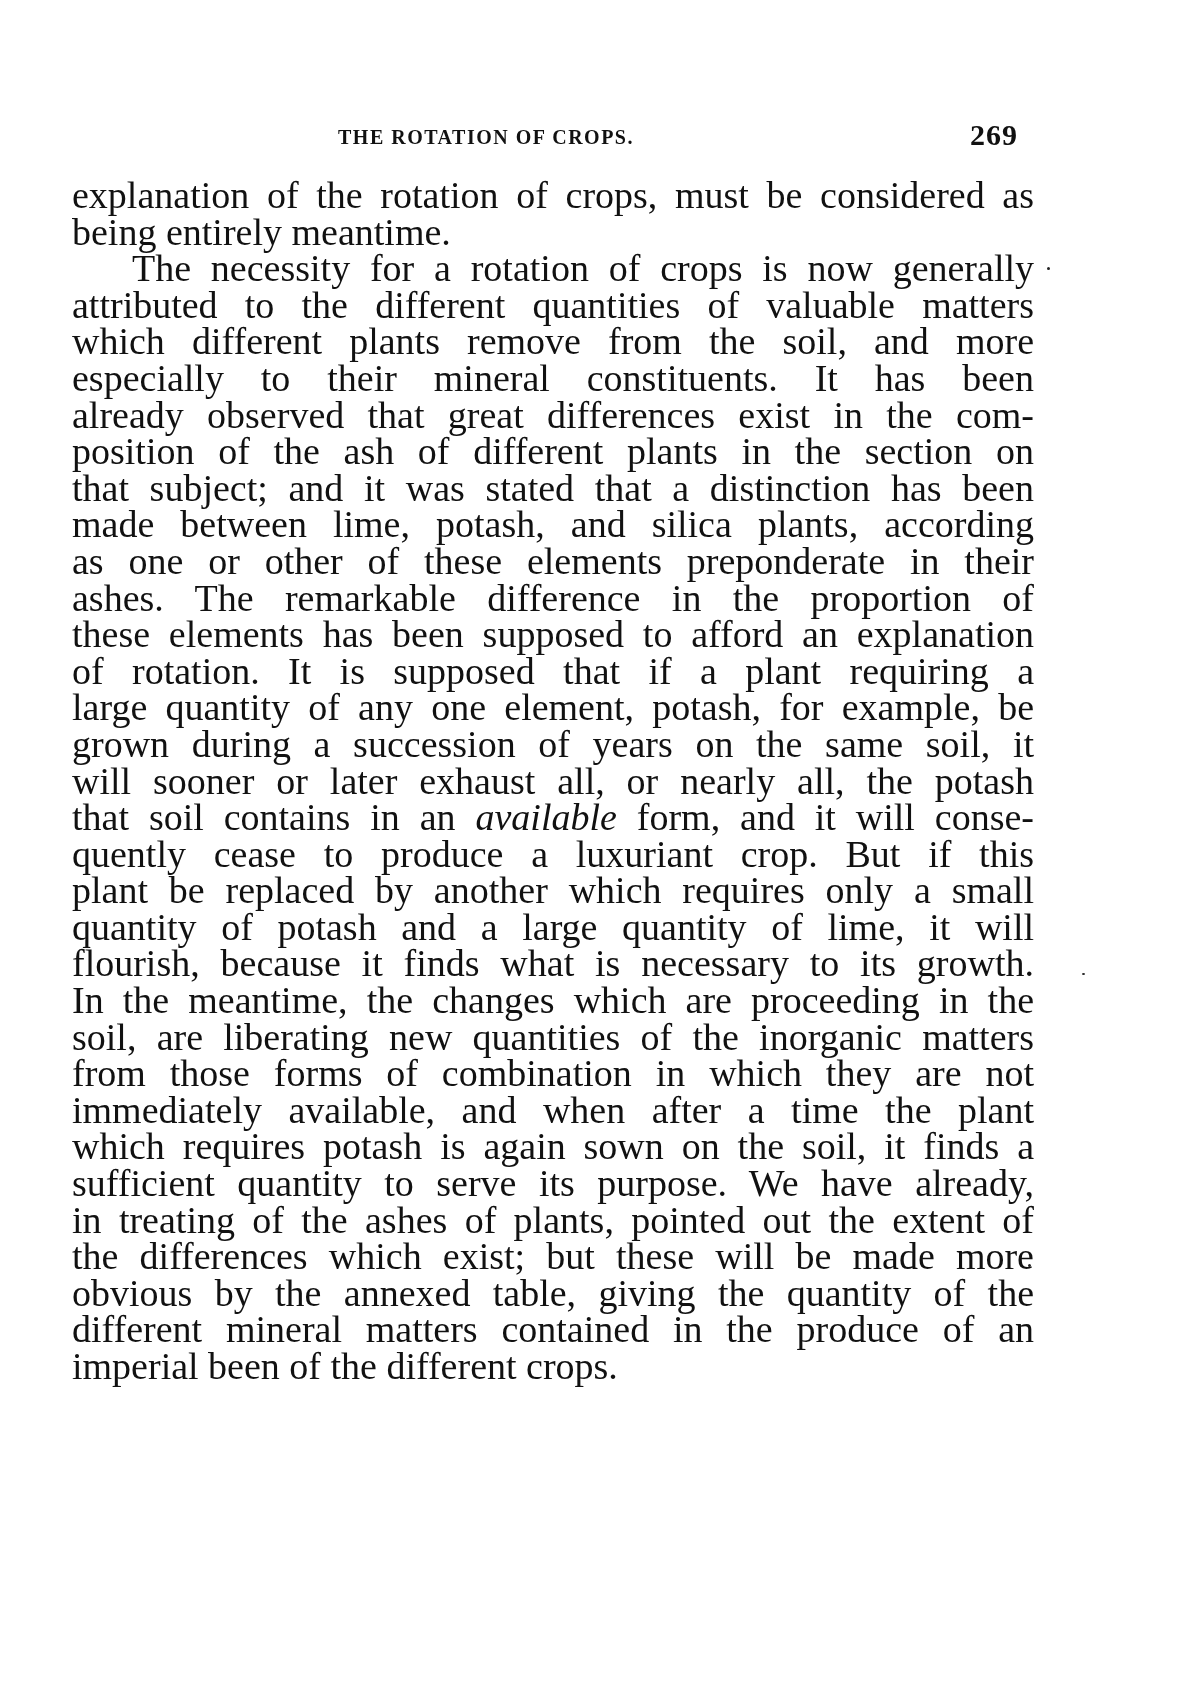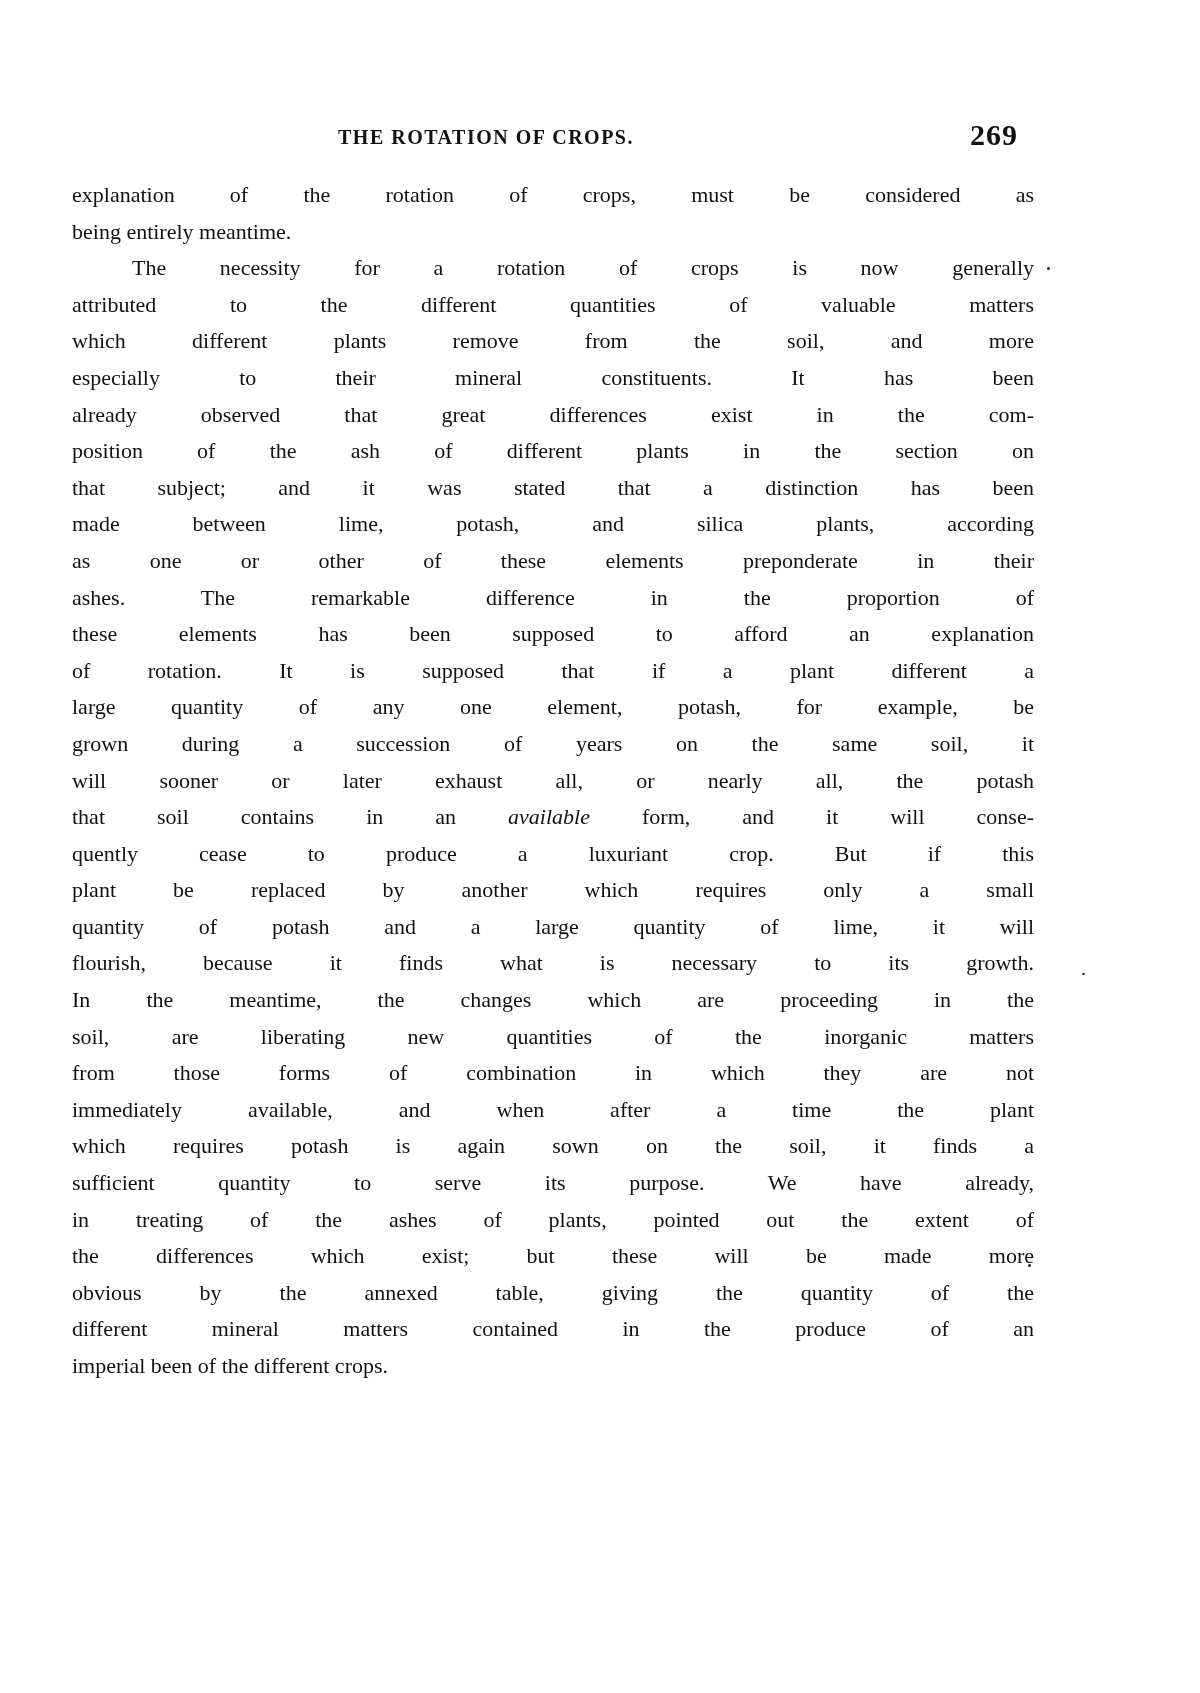--- a/index.html
+++ b/index.html
@@ -15,21 +15,21 @@
   .head-title {
     position: absolute; left: 0; top: 8px;
     font-size: 20px; letter-spacing: 1.5px; font-weight: bold;
   }
   .head-page {
     position: absolute; right: 0; top: 0;
     font-size: 30px; font-weight: bold; letter-spacing: 1px;
   }
   .body-text {
     position: absolute; left: 72px; top: 177px; width: 962px;
-    font-size: 22px; line-height: 36.6px;
+    font-size: 38px; line-height: 36.6px;
   }
   .line {
     display: block; height: 36.6px; white-space: nowrap;
     text-align: justify; text-align-last: justify;
   }
   .line.last { text-align-last: left; }
   .line.indent { padding-left: 60px; }
   em { }
   .speck { position: absolute; background: #222; border-radius: 50%; }
 </style>
@@ -49,21 +49,21 @@
       <span class="line">attributed to the different quantities of valuable matters</span>
       <span class="line">which different plants remove from the soil, and more</span>
       <span class="line">especially to their mineral constituents.  It has been</span>
       <span class="line">already observed that great differences exist in the com-</span>
       <span class="line">position of the ash of different plants in the section on</span>
       <span class="line">that subject; and it was stated that a distinction has been</span>
       <span class="line">made between lime, potash, and silica plants, according</span>
       <span class="line">as one or other of these elements preponderate in their</span>
       <span class="line">ashes.  The remarkable difference in the proportion of</span>
       <span class="line">these elements has been supposed to afford an explanation</span>
-      <span class="line">of rotation.  It is supposed that if a plant different a</span>
+      <span class="line">of rotation.  It is supposed that if a plant requiring a</span>
       <span class="line">large quantity of any one element, potash, for example, be</span>
       <span class="line">grown during a succession of years on the same soil, it</span>
       <span class="line">will sooner or later exhaust all, or nearly all, the potash</span>
       <span class="line"><span>that soil contains in an </span><em>available</em><span> form, and it will conse-</span></span>
       <span class="line">quently cease to produce a luxuriant crop.  But if this</span>
       <span class="line">plant be replaced by another which requires only a small</span>
       <span class="line">quantity of potash and a large quantity of lime, it will</span>
       <span class="line">flourish, because it finds what is necessary to its growth.</span>
       <span class="line">In the meantime, the changes which are proceeding in the</span>
       <span class="line">soil, are liberating new quantities of the inorganic matters</span>

